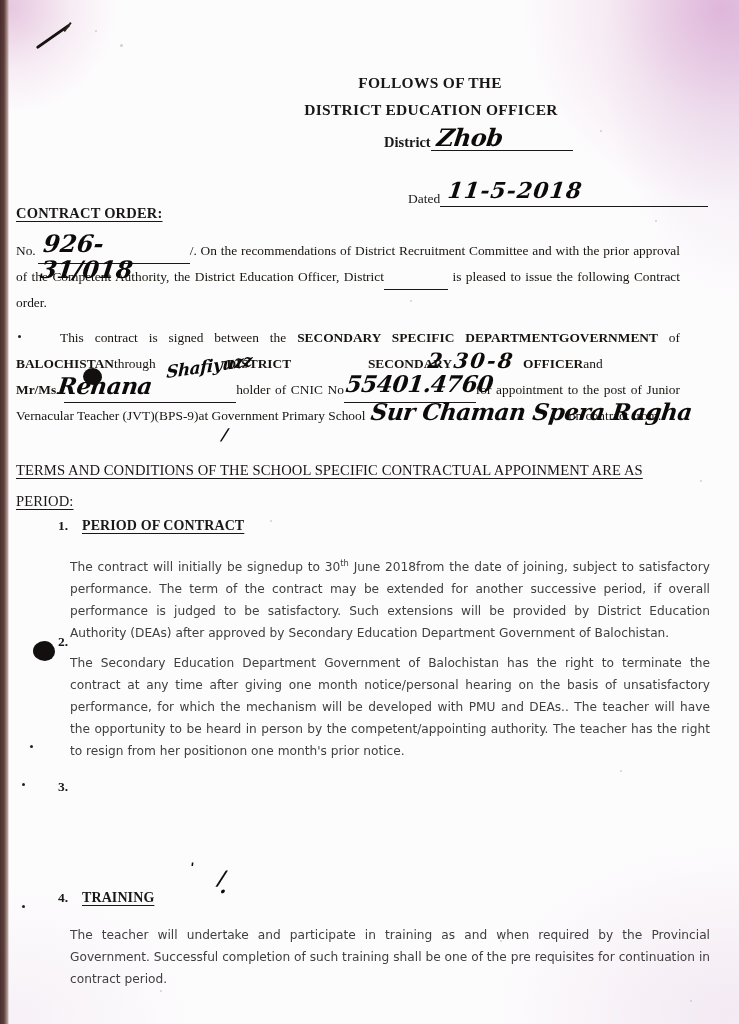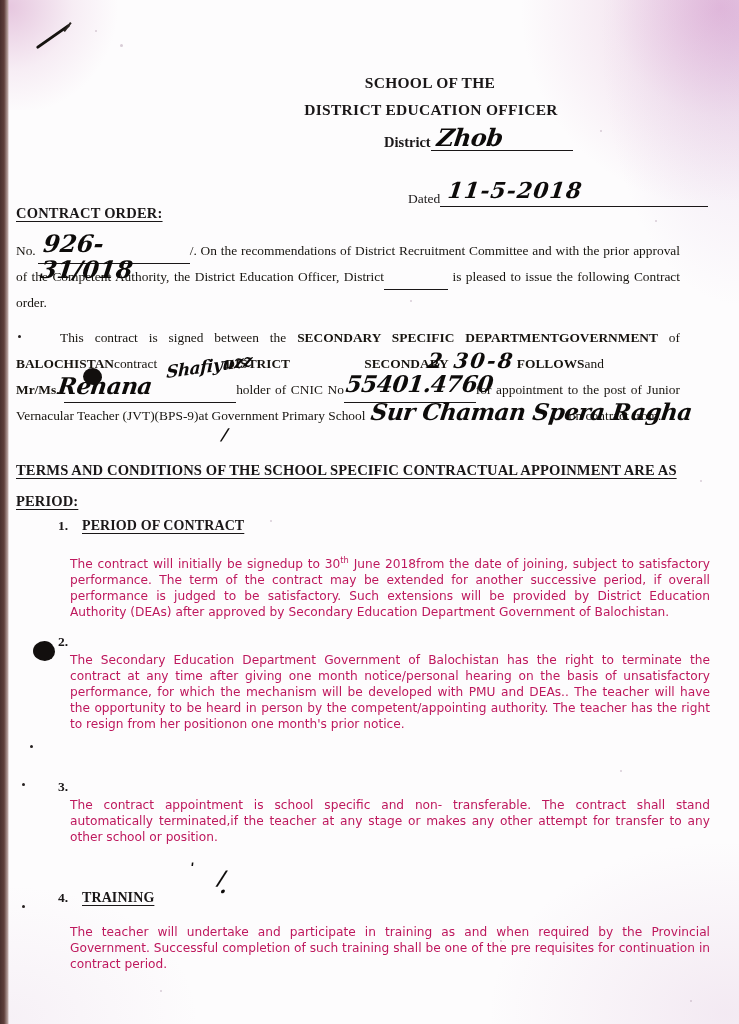--- a/index.html
+++ b/index.html
@@ -152,21 +152,21 @@
     color: #17140f;
   }
 
   #no-para { left: 16px; top: 238px; width: 664px; text-indent: 0; }
   #signed-para { left: 16px; top: 325px; width: 664px; }
 
   #terms-heading {
     position: absolute;
     left: 16px; top: 455px;
     width: 670px;
-    font-weight: bold;
+    font-weight: normal;
     font-size: 14.6px;
     line-height: 31px;
     letter-spacing: .1px;
   }
   #terms-heading span.u {
     text-decoration: underline;
     text-underline-offset: 2.5px;
   }
 
   .clause {
@@ -188,26 +188,26 @@
     font-size: 13.5px;
     text-decoration: none;
   }
   .clause-head .ttl {
     text-decoration: underline;
     text-underline-offset: 2.5px;
   }
   .clause-body {
     font-family: "DejaVu Sans", sans-serif;
     font-size: 12.2px;
-    line-height: 16px;
+    line-height: 22px;
     text-align: justify;
     margin-top: 18px;
     padding-left: 18px;
     padding-right: 6px;
-    color: #be185d;
+    color: #404040;
   }
   #clause-1 { top: 518px; }
   #clause-2 { top: 634px; }
   #clause-3 { top: 779px; }
   #clause-4 { top: 890px; }
 
   sup { font-size: .68em; }
 
   .bullet-dot {
     position: absolute;
@@ -225,21 +225,21 @@
   <div class="corner-noise noise-tr"></div>
   <div class="corner-noise noise-tr2"></div>
   <div class="corner-noise noise-br"></div>
   <div class="corner-noise noise-bl"></div>
   <div class="edge-shadow-left"></div>
 
   <div class="pen-stroke-tl"></div>
   <div class="pen-tick-tl"></div>
 
   <div class="header-block">
-    <div class="hdr-line hdr-office">SCHOOL OF THE</div>
+    <div class="hdr-line hdr-office">FOLLOWS OF THE</div>
     <div class="hdr-line hdr-deo">DISTRICT EDUCATION OFFICER</div>
   </div>
 
   <div class="district-row">
     <span>District</span><span class="blank-line" style="width:142px;height:22px;position:relative;"><span class="hw" style="position:absolute;left:6px;top:-5px;font-size:24px;">Zhob</span></span>
   </div>
 
   <div class="dated-row">
     <span>Dated</span><span class="blank-line" style="width:268px;height:20px;position:relative;"><span class="hw" style="position:absolute;left:8px;top:-9px;font-size:22px;letter-spacing:1px;">11-5-2018</span></span>
   </div>
@@ -248,27 +248,27 @@
 
   <div class="body-p" id="no-para">
     <span>No.</span><span class="blank-line" style="width:152px;height:20px;position:relative;margin-left:2px;"><span class="hw" style="position:absolute;left:4px;top:-12px;font-size:24px;letter-spacing:0px;">926-31/018</span></span><span>/. On the recommendations of District Recruitment Committee and with the prior approval of the Competent Authority, the District Education Officer, District</span><span class="blank-line" style="width:64px;height:14px;"></span>
     <span>is pleased to issue the following Contract order.</span>
   </div>
 
   <div class="body-p" id="signed-para">
     <span style="display:inline-block;width:44px;"></span><span>This contract is signed between the</span>
     <b>SECONDARY SPECIFIC DEPARTMENTGOVERNMENT</b>
     <span>of</span>
-    <b>BALOCHISTAN</b><span>contract</span>
+    <b>BALOCHISTAN</b><span>through</span>
     <span style="display:inline-block;width:56px;"></span>
     <b>DISTRICT</b>
     <span style="display:inline-block;width:62px;"></span>
     <b>SECONDARY</b>
     <span style="display:inline-block;width:56px;"></span>
-    <b>FOLLOWS</b><span>and</span>
+    <b>OFFICER</b><span>and</span>
     <span style="display:inline-block;width:70px;"></span>
     <b>Mr/Ms.</b>
     <span class="blank-line" style="width:172px;height:18px;position:relative;"><span class="hw" style="position:absolute;left:-6px;top:-11px;font-size:23px;">Rehana</span></span><span>holder of CNIC No</span><span class="blank-line" style="width:132px;height:18px;position:relative;"><span class="hw" style="position:absolute;left:2px;top:-13px;font-size:23px;">55401.4760</span></span><span>for appointment to the post of Junior Vernacular Teacher (JVT)(BPS-9)at Government Primary School</span>
     <span class="blank-line" style="width:200px;height:16px;position:relative;border-bottom:none;"><span class="hw" style="position:absolute;left:2px;top:-14px;font-size:23px;white-space:nowrap;">Sur Chaman Spera Ragha</span></span><span>on contract from.</span>
   </div>
 
   <span class="hw" style="position:absolute;left:166px;top:356px;font-size:17px;transform:rotate(-8deg) skewX(-10deg);">Shafiyuzz</span>
   <span class="hw" style="position:absolute;left:428px;top:348px;font-size:21px;letter-spacing:2px;">2 30-8</span>
 
   <div class="ink-blot blot-para"></div>
@@ -292,21 +292,20 @@
     </div>
     <div class="clause-body">The Secondary Education Department Government of Balochistan has the right to terminate the contract at any time after giving one month notice/personal hearing on the basis of unsatisfactory performance, for which the mechanism will be developed with PMU and DEAs.. The teacher will have the opportunity to be heard in person by the competent/appointing authority. The teacher has the right to resign from her positionon one month's prior notice.</div>
   </div>
 
   <div class="ink-blot blot-sec2"></div>
 
   <div class="clause" id="clause-3">
     <div class="clause-head">
       <span class="clause-num">3.</span>
     </div>
-    <div class="clause-body">The contract appointment is school specific and non- transferable. The contract shall stand automatically terminated,if the teacher at any stage or makes any other attempt for transfer to any other school or position.</div>
   </div>
 
   <div class="clause" id="clause-4">
     <div class="clause-head">
       <span class="clause-num">4.</span>
       <span class="ttl">TRAINING</span>
     </div>
     <div class="clause-body">The teacher will undertake and participate in training as and when required by the Provincial Government. Successful completion of such training shall be one of the pre requisites for continuation in contract period.</div>
   </div>
 

